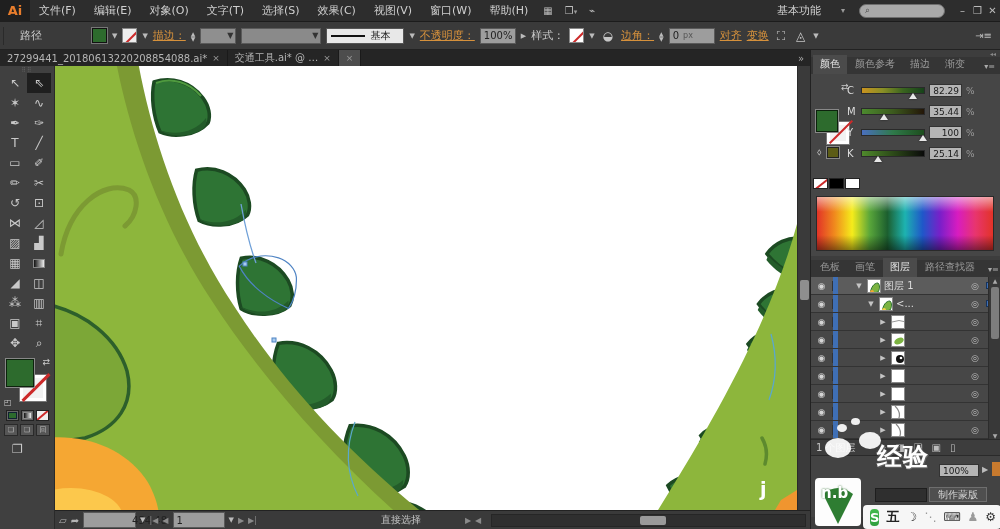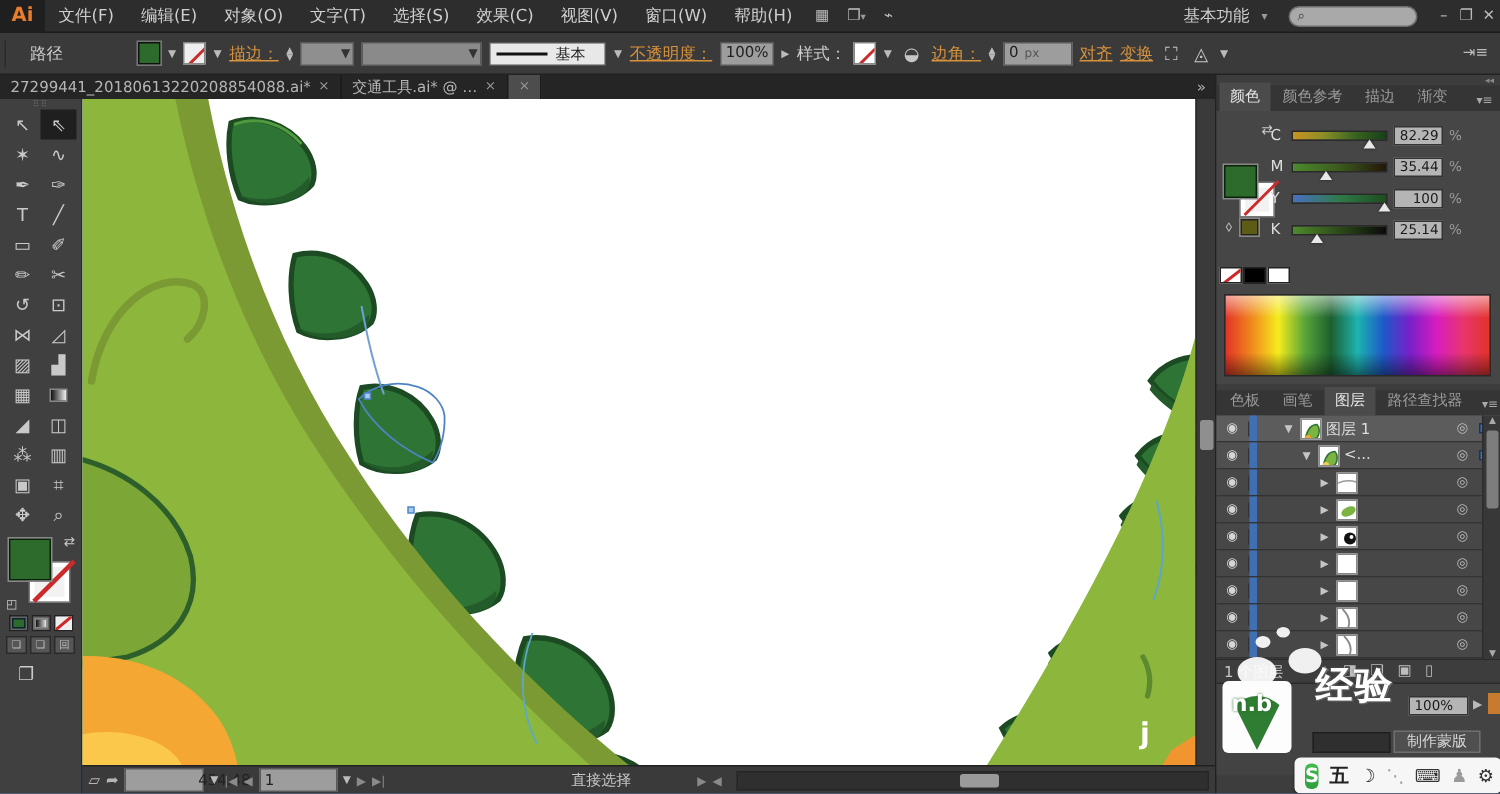--- a/index.html
+++ b/index.html
@@ -5,21 +5,21 @@
   *{margin:0;padding:0;box-sizing:border-box;font-family:"DejaVu Sans","Liberation Sans",sans-serif;}
   html,body{width:1000px;height:529px;overflow:hidden;background:#2e2e2e;}
   .abs{position:absolute;}
   #app{position:relative;width:1000px;height:529px;background:#1d4ed8;overflow:hidden;}
 
   
   #menubar{left:0;top:0;width:1000px;height:22px;background:#2d2d2d;border-bottom:1px solid #1c1c1c;display:flex;align-items:center;color:#cfcfcf;font-size:11px;}
   #ai-logo{width:30px;height:22px;background:#1f1f1f;color:#e87d2c;font-weight:bold;font-size:13px;display:flex;align-items:center;justify-content:center;}
   .menu-item{padding:0 9px;line-height:22px;white-space:nowrap;}
   .mb-icon{color:#bfbfbf;font-size:10px;padding:0 6px;}
-  #workspace{margin-left:auto;display:flex;align-items:center;gap:8px;}
+  #workspace{margin-left:auto;display:flex;align-items:center;gap:20px;}
   #workspace .dd{font-size:8px;color:#999;}
   #searchbox{width:86px;height:14px;background:#a9a9a9;border:1px solid #6e6e6e;border-radius:8px;margin:0 10px 0 14px;display:flex;align-items:center;color:#444;font-size:9px;padding:0 5px;gap:3px;}
   .winbtn{width:15px;text-align:center;color:#bbb;font-size:10px;}
 
   
   #controlbar{left:0;top:22px;width:1000px;height:28px;background:#3a3a3a;border-bottom:1px solid #222;display:flex;align-items:center;font-size:11px;color:#ccc;gap:5px;}
   .orange-link{color:#d6913c;text-decoration:underline;font-size:11px;white-space:nowrap;}
   .swatch-fill{width:15px;height:15px;background:#2d6b2d;border:1px solid #111;outline:1px solid #777;}
   .swatch-stroke{width:15px;height:15px;background:#eee;border:1px solid #888;position:relative;overflow:hidden;}
   .swatch-stroke::after{content:"";position:absolute;left:-2px;top:6px;width:24px;height:2px;background:#cc2a2a;transform:rotate(-45deg);}
@@ -136,21 +136,21 @@
   #transp .op-field{position:absolute;left:128px;top:8px;width:40px;height:13px;background:#b5b5b5;border:1px solid #333;color:#1a1a1a;font-size:9px;line-height:12px;padding:0 3px;}
   #transp .op-arr{position:absolute;left:171px;top:9px;color:#bbb;font-size:8px;}
   #transp .blend-dd{position:absolute;left:64px;top:32px;width:52px;height:14px;background:#2f2f2f;border:1px solid #1e1e1e;}
   #mask-btn{position:absolute;left:118px;top:31px;width:58px;height:15px;background:#4f4f4f;border:1px solid #6e6e6e;color:#d5d5d5;font-size:10px;text-align:center;line-height:14px;}
   #orange-chip{position:absolute;right:0;top:6px;width:8px;height:14px;background:#c87a2e;}
 
   
   #wm{position:absolute;left:8px;top:372px;width:150px;height:52px;pointer-events:none;color:#fff;}
   .paw{position:absolute;background:rgba(255,255,255,.92);border-radius:50%;}
   #wm-text{position:absolute;left:58px;top:18px;font-size:25px;font-weight:bold;color:#fff;text-shadow:0 0 2px #555,1px 1px 0 #666;letter-spacing:1px;}
-  #pin{position:absolute;left:4px;top:404px;width:46px;height:48px;background:#fdfdfd;border-radius:4px;}
+  #pin{position:absolute;left:4px;top:428px;width:46px;height:48px;background:#fdfdfd;border-radius:4px;}
   #pin svg{position:absolute;left:0;top:0;}
   #pin-text{position:absolute;left:6px;top:6px;color:#fff;font-size:15px;font-weight:bold;text-shadow:0 0 2px #2c6b2c;}
   #ime{position:absolute;left:52px;top:455px;width:138px;height:24px;background:#f6f6f6;border-radius:4px;display:flex;align-items:center;gap:7px;padding:0 7px;box-shadow:0 1px 2px rgba(0,0,0,.4);}
   #ime .slogo{width:17px;height:17px;background:linear-gradient(180deg,#43bb4e,#2f9e3e);color:#fff;font-weight:bold;font-size:13px;border-radius:4px;display:flex;align-items:center;justify-content:center;}
   #ime .wubi{color:#222;font-size:13px;font-weight:bold;}
   #ime .ic{color:#333;font-size:12px;}
   #ime .ic.dim{color:#9a9a9a;}
 </style>
 </head>
 <body>

